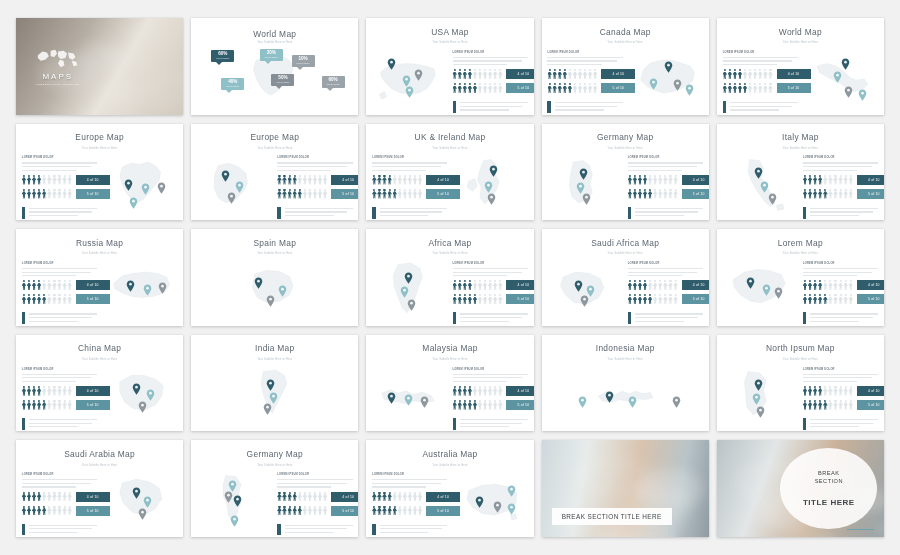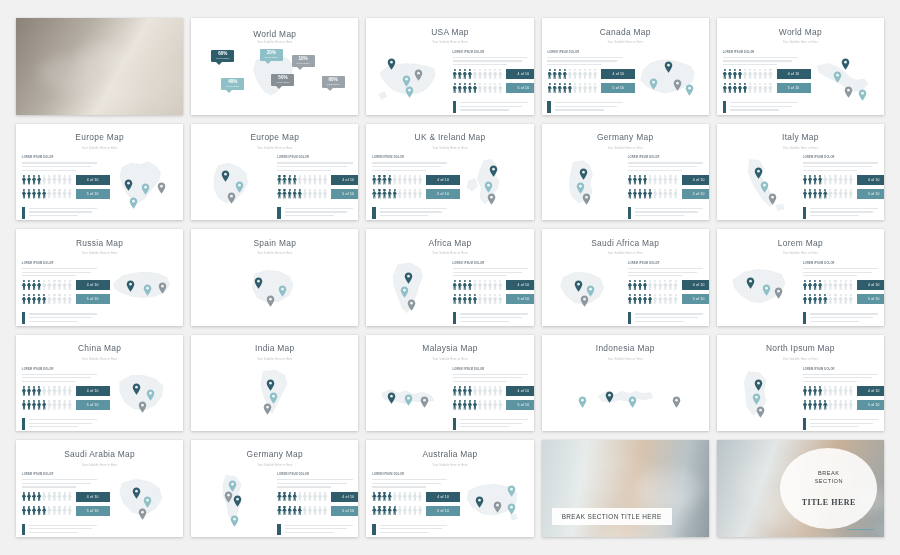--- a/index.html
+++ b/index.html
@@ -122,21 +122,21 @@
   .circle-box {
     position:absolute; right:4%; top:8%;
     width:58%; height:84%;
     background:rgba(255,255,255,.88);
     border-radius:50%;
     display:flex; flex-direction:column;
     align-items:center; justify-content:center;
     color:#3f464b; letter-spacing:.5px;
   }
   .cb1,.cb2 { font-size:5.6px; line-height:1.35; }
-  .cb3 { font-size:8px; font-weight:700; margin-top:13px;font-family:Liberation Serif, serif; }
+  .cb3 { font-size:8px; font-weight:700; margin-top:13px; }
   .cover-overlay {
     position:absolute; left:6%; top:18%;
     width:38%; height:64%;
     display:flex; flex-direction:column;
     align-items:center; justify-content:center;
     color:#ffffff;
   }
   .cover-word {
     font-size:8px; letter-spacing:2px; margin-top:3px; font-weight:400;
     text-shadow:0 1px 2px rgba(0,0,0,.3);
@@ -150,20 +150,27 @@
 
 <div id="grid">
     <div class="slide">
       <div class="photo ph-a">
         <div class="ph-blob" style="left:77%;top:55%;width:44%;height:44%;background:rgba(255,255,255,0.15)"></div>
         <div class="ph-blob" style="left:36%;top:26%;width:27%;height:27%;background:rgba(255,255,255,0.27)"></div>
         <div class="ph-blob" style="left:95%;top:97%;width:40%;height:40%;background:rgba(255,255,255,0.39)"></div>
         <div class="ph-blob" style="left:54%;top:68%;width:23%;height:23%;background:rgba(255,255,255,0.15)"></div>
         <div class="ph-blob" style="left:13%;top:39%;width:36%;height:36%;background:rgba(255,255,255,0.27)"></div>
       </div>
+      <div class="cover-overlay">
+        <svg class="mini-globe" viewBox="0 0 100 48">
+          <path fill="#ffffff" opacity=".92" d="M6,18 L16,10 L26,12 L30,20 L22,28 L12,30 L6,24 Z M34,8 L44,6 L48,14 L42,22 L34,20 Z M50,10 L62,8 L70,14 L66,24 L56,26 L50,20 Z M54,28 L62,30 L64,40 L56,44 L50,36 Z M72,12 L84,14 L88,22 L82,28 L74,24 Z M80,30 L90,32 L92,40 L84,42 Z"></path>
+        </svg>
+        <div class="cover-word">MAPS</div>
+        <div class="cover-sub">PRESENTATION TEMPLATE</div>
+      </div>
     </div>
     <div class="slide">
       <div class="s-title">World Map</div>
       <div class="s-sub">Your Subtitle Here or Here</div>
       <div class="mapwrap full">
         <svg viewBox="0 0 100 100" preserveAspectRatio="xMidYMid meet">
           <path class="mapshape" d="M20,22 L34,16 L48,18 L60,14 L72,20 L80,30 L78,42 L70,52 L62,62 L54,72 L44,78 L34,72 L26,62 L20,50 L16,36 Z"></path>
         </svg>
       </div>
       <div class="bubble c-dark" style="left:12%;top:33%">

